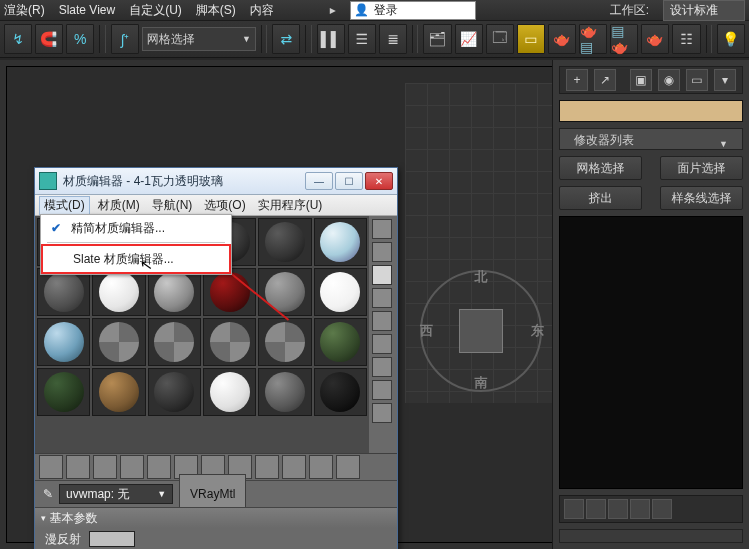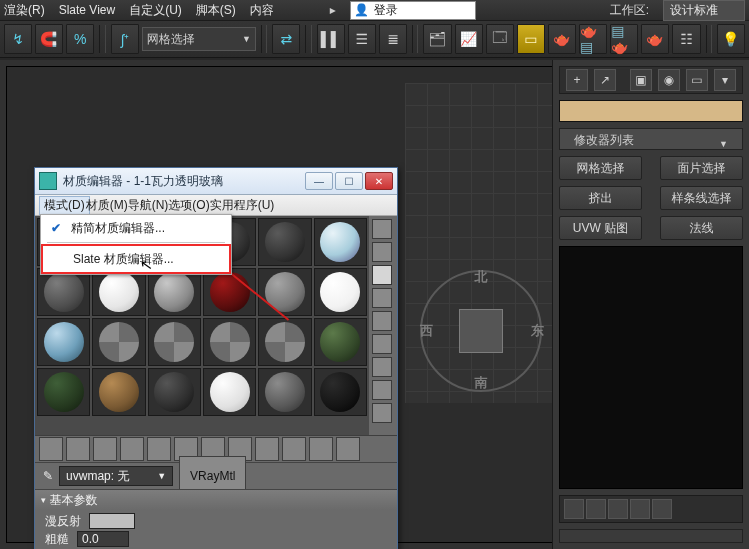--- a/index.html
+++ b/index.html
@@ -42,21 +42,21 @@
 .rtexbar .sm{width:18px;height:18px;border:1px solid #555;background:#444}
 .rscrub{height:12px;background:#3a3a3a;border:1px solid #222}
 
 .dlg{position:absolute;left:34px;top:167px;width:362px;height:382px;background:#c9c9c9;border:1px solid #4a6b95;box-shadow:2px 2px 6px rgba(0,0,0,.5);display:flex;flex-direction:column}
 .dlg-title{height:26px;background:linear-gradient(#eef4fb,#d6e3f3);display:flex;align-items:center;padding:0 4px;gap:6px;color:#234;border-bottom:1px solid #9ab}
 .dlg-title .ico{width:16px;height:16px;background:#3bb4a9;border:1px solid #1a6b63}
 .dlg-title .txt{flex:1;font-size:12px}
 .winbtns{display:flex;gap:2px}
 .winbtn{width:26px;height:16px;border:1px solid #8fa7c1;background:linear-gradient(#f3f7fb,#d8e5f1);border-radius:2px;display:flex;align-items:center;justify-content:center;font-size:10px;color:#34506e}
 .winbtn.close{background:linear-gradient(#e17070,#c33);border-color:#8a2a2a;color:#fff}
-.dlg-menu{height:20px;background:linear-gradient(#f2f2f2,#e1e1e1);display:flex;align-items:center;padding:0 8px;color:#222;border-bottom:1px solid #aaa}
+.dlg-menu{height:20px;background:linear-gradient(#f2f2f2,#e1e1e1);display:flex;align-items:center;gap:12px;padding:0 8px;color:#222;border-bottom:1px solid #aaa}
 .dlg-menu .m{white-space:nowrap}
 .dlg-menu .m.hl{background:#dbe7f5;border:1px solid #9ab5d3;padding:0 4px;margin:-1px -4px}
 .dropdown{position:absolute;left:40px;top:214px;width:190px;background:#fff;border:1px solid #a7a7a7;box-shadow:1px 1px 3px rgba(0,0,0,.35);z-index:30}
 .dd-item{height:26px;display:flex;align-items:center;gap:8px;padding:0 8px;color:#222}
 .dd-item .chk{width:14px;text-align:center;color:#1a66c1;font-weight:bold}
 .dd-item.hl{border:2px solid #ef2b2b}
 .dropdown .div{height:1px;background:#c8c8c8;margin:1px 6px}
 .cursor{position:absolute;left:140px;top:256px;z-index:40;font-size:15px;color:#000;transform:rotate(-10deg)}
 .pointer-line{position:absolute;left:186px;top:236px;width:132px;height:2px;background:#d21d1d;z-index:25;transform:rotate(39deg);transform-origin:left center}
 
@@ -158,39 +158,35 @@
       <span class="arr">▼</span>
   </div>
   <div class="btnrow">
       <div class="rbtn">网格选择</div>
       <div class="rbtn">面片选择</div>
     </div>
   <div class="btnrow">
       <div class="rbtn">挤出</div>
       <div class="rbtn">样条线选择</div>
     </div>
-  <div class="btnrow">
-      <div class="rbtn">UVW 贴图</div>
-      <div class="rbtn">法线</div>
-    </div>
   <div class="preview"></div>
   <div class="rtexbar">
     <div class="sm"></div>
     <div class="sm"></div>
     <div class="sm"></div>
     <div class="sm"></div>
     <div class="sm"></div>
   </div>
   <div class="rscrub"></div>
 </div>
 
 <div class="dlg">
   <div class="dlg-title">
     <div class="ico"></div>
-    <span class="txt">材质编辑器 - 1-1瓦力透明玻璃</span>
+    <span class="txt">材质编辑器 - 4-1瓦力透明玻璃</span>
     <div class="winbtns">
       <div class="winbtn">—</div>
       <div class="winbtn">☐</div>
       <div class="winbtn close">✕</div>
     </div>
   </div>
   <div class="dlg-menu">
     <span class="m hl">模式(D)</span>
     <span class="m">材质(M)</span>
     <span class="m">导航(N)</span>
@@ -312,24 +308,20 @@
   </div>
   <div class="rollhdr">
     <span class="tri">▾</span>
       <span>基本参数</span>
   </div>
   <div class="rollbody">
     <div class="line">
         <span>漫反射</span>
         <div class="sw"></div>
       </div>
-    <div class="line">
-        <span>粗糙</span>
-        <div class="num">0.0</div>
-      </div>
   </div>
 </div>
 
 <div class="dropdown">
   <div class="dd-item">
     <span class="chk">✔</span>
     <span>精简材质编辑器...</span>
   </div>
   <div class="div"></div>
   <div class="dd-item hl">

